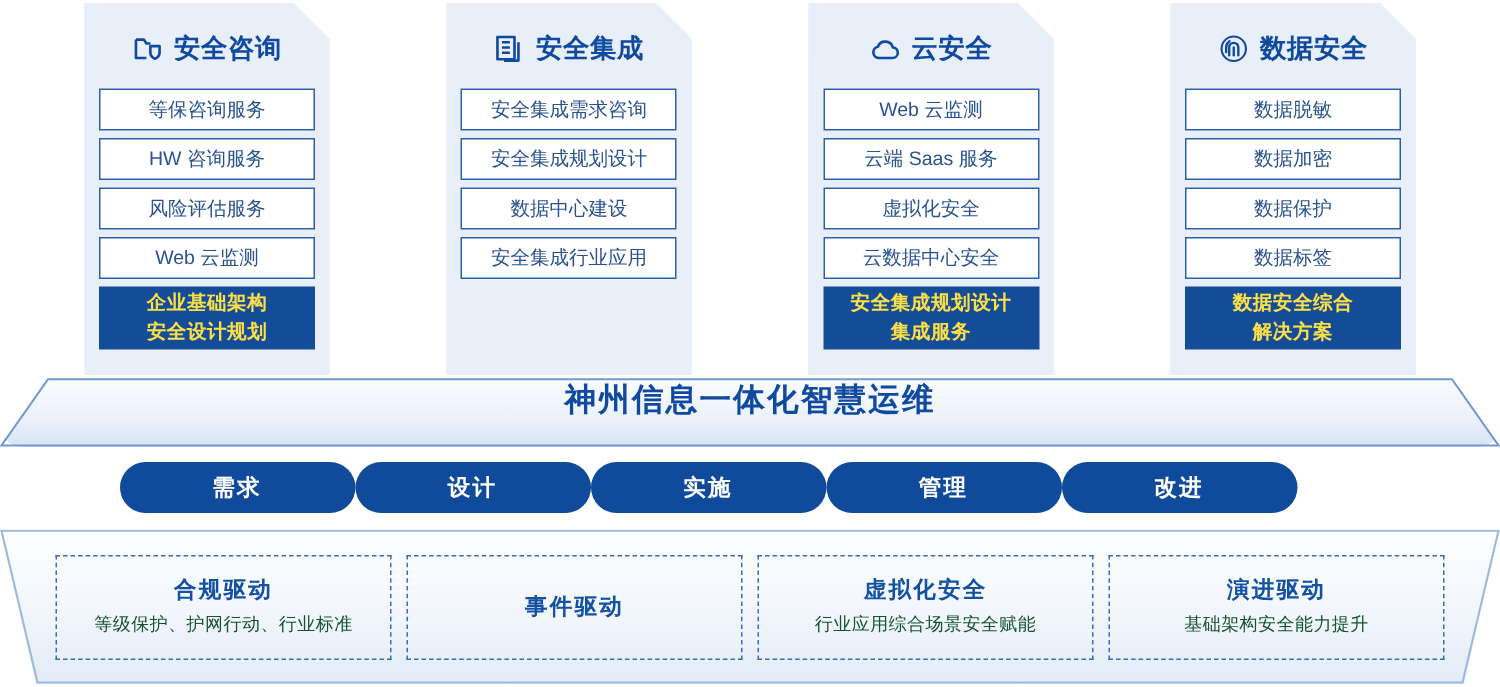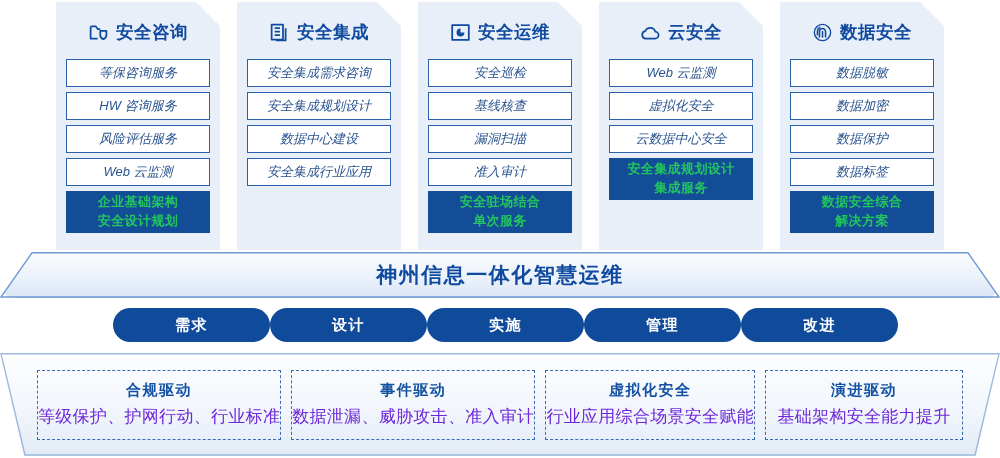--- a/index.html
+++ b/index.html
@@ -52,47 +52,45 @@
     height: 28px;
     margin-bottom: 5px;
     border: 1.4px solid #2a5faa;
     background: #ffffff;
     display: flex;
     align-items: center;
     justify-content: center;
     font-size: 13px;
     color: #29538f;
     white-space: nowrap;
-    font-style: italic;
   }
   .summary {
     margin-top: 3px;
     height: 42px;
     background: #134c97;
-    color: #22c55e;
+    color: #fde047;
     font-size: 13px;
     font-weight: bold;
     line-height: 1.45;
     display: flex;
     flex-direction: column;
     align-items: center;
     justify-content: center;
     text-align: center;
     letter-spacing: 0.4px;
   }
 
   
   .banner {
     position: absolute;
     left: 0; top: 252px;
     width: 1000px; height: 46px;
     background: linear-gradient(180deg, #fbfcfe 0%, #eaf1fa 60%, #d8e4f4 100%);
     clip-path: polygon(32px 0, 968px 0, 1000px 100%, 0 100%);
     display: flex;
-    align-items: center;
     justify-content: center;
     border-radius: 15px;
   }
   .banner-border {
     position: absolute;
     left: 0; top: 252px;
     width: 1000px; height: 46px;
     pointer-events: none;
   }
   .banner-text {
@@ -101,21 +99,21 @@
     color: #0f4aa0;
     letter-spacing: 1.5px;
   }
 
   
   .pills-row {
     position: absolute;
     left: 0; top: 308px;
     width: 944px; height: 40px;
     display: flex;
-    justify-content: flex-end;
+    justify-content: center;
     padding: 0 46px;
   }
   .pill {
     width: 157px;
     height: 34px;
     border-radius: 17px;
     background: #104a9a;
     color: #ffffff;
     font-size: 15px;
     font-weight: bold;
@@ -154,22 +152,22 @@
     gap: 5px;
     background: transparent;
   }
   .driver-title {
     font-size: 15px;
     font-weight: bold;
     color: #1352a3;
     letter-spacing: 1.5px;
   }
   .driver-desc {
-    font-size: 17px;
-    color: #6d28d9;
+    font-size: 12px;
+    color: #14532d;
     letter-spacing: 0.3px;
     white-space: nowrap;
   }
 </style>
 </head>
 <body>
 
 <div class="cards-row">
 
   <div class="card">
@@ -199,46 +197,30 @@
         <path d="M6.5 7h6M6.5 11h6M6.5 15h6"></path>
       </svg>
       <div class="card-title">安全集成</div>
     </div>
     <div class="item">安全集成需求咨询</div>
     <div class="item">安全集成规划设计</div>
     <div class="item">数据中心建设</div>
     <div class="item">安全集成行业应用</div>
   </div>
 
-  <div class="card">
-    <div class="card-header">
-      <svg class="card-icon" viewBox="0 0 24 24" fill="none" stroke="#0f4aa0" stroke-width="2" stroke-linejoin="round">
-        <rect x="2.5" y="3.5" width="19" height="17"></rect>
-        <path d="M12 7.5a4.5 4.5 0 1 0 4.5 4.5H12z" fill="#0f4aa0" stroke="none"></path>
-      </svg>
-      <div class="card-title">安全运维</div>
-    </div>
-    <div class="item">安全巡检</div>
-    <div class="item">基线核查</div>
-    <div class="item">漏洞扫描</div>
-    <div class="item">准入审计</div>
-    <div class="summary">
-      <span>安全驻场结合</span>
-      <span>单次服务</span>
-    </div>
-  </div>
 
   <div class="card">
     <div class="card-header">
       <svg class="card-icon" viewBox="0 0 24 24" fill="none" stroke="#0f4aa0" stroke-width="2" stroke-linejoin="round">
         <path d="M6.5 19h10.5a4 4 0 0 0 .4-8A6 6 0 0 0 6 10.5 4.3 4.3 0 0 0 6.5 19z"></path>
       </svg>
       <div class="card-title">云安全</div>
     </div>
     <div class="item">Web 云监测</div>
+    <div class="item">云端 Saas 服务</div>
     <div class="item">虚拟化安全</div>
     <div class="item">云数据中心安全</div>
     <div class="summary">
       <span>安全集成规划设计</span>
       <span>集成服务</span>
     </div>
   </div>
 
   <div class="card">
     <div class="card-header">
@@ -281,21 +263,20 @@
 <svg class="banner-border" style="top:353px;height:103px;" viewBox="0 0 1000 103" preserveAspectRatio="none">
   <polygon points="1,0.8 999,0.8 975,102 25,102" fill="none" stroke="#9db9dd" stroke-width="1.4"></polygon>
 </svg>
 <div class="drivers">
   <div class="driver">
     <div class="driver-title">合规驱动</div>
     <div class="driver-desc">等级保护、护网行动、行业标准</div>
   </div>
   <div class="driver">
     <div class="driver-title">事件驱动</div>
-    <div class="driver-desc">数据泄漏、威胁攻击、准入审计</div>
   </div>
   <div class="driver">
     <div class="driver-title">虚拟化安全</div>
     <div class="driver-desc">行业应用综合场景安全赋能</div>
   </div>
   <div class="driver">
     <div class="driver-title">演进驱动</div>
     <div class="driver-desc">基础架构安全能力提升</div>
   </div>
 </div>

